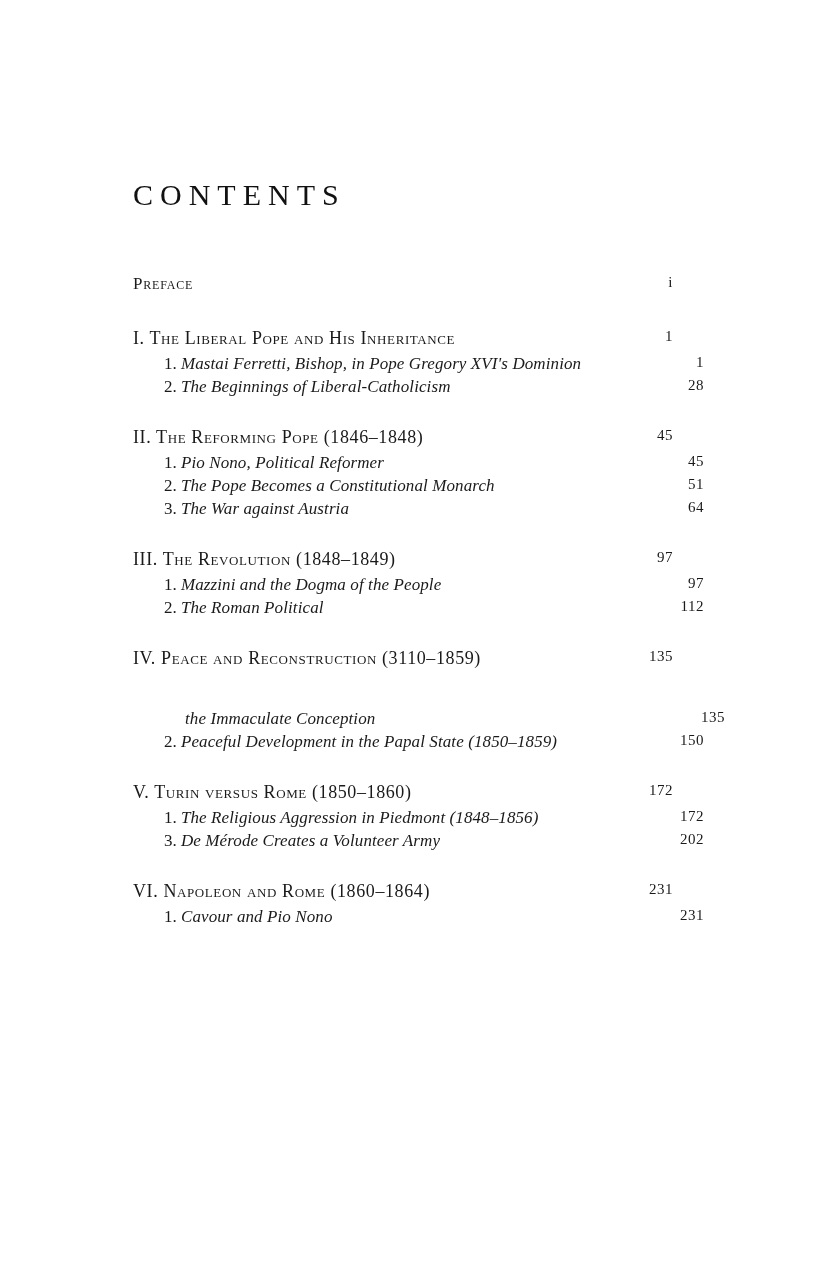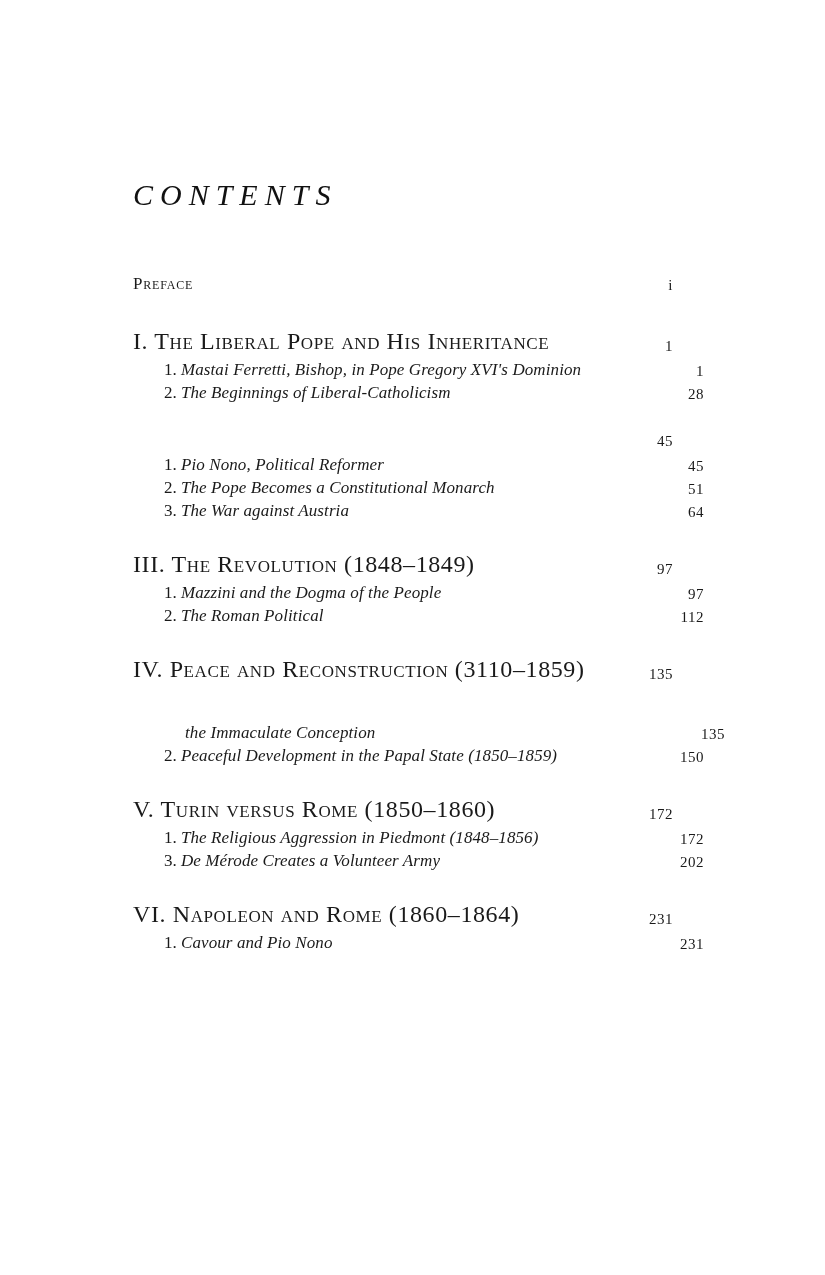--- a/index.html
+++ b/index.html
@@ -23,25 +23,24 @@
     box-sizing: border-box;
     padding: 178px 150px 0 133px;
   }
   .toc-title {
     font-size: 30px;
     letter-spacing: 7px;
     font-weight: 400;
     margin: 0 0 62px 0;
     color: #111;
     font-family: "Liberation Serif", "DejaVu Serif", serif;
-    font-style: italic;
   }
   .entry {
     display: flex;
-    align-items: flex-end;
+    align-items: flex-start;
     width: 540px;
     font-family: Liberation Serif, serif;
   }
   .entry .label {
     flex: 0 1 auto;
     white-space: nowrap;
   }
   .entry .filler {
     flex: 1 1 auto;
   }
@@ -59,21 +58,21 @@
   .preface-row .label {
     font-size: 17px;
     font-variant: small-caps;
     letter-spacing: 0.8px;
   }
   
   .chapter-group {
     margin-bottom: 30px;
   }
   .chapter-row .label {
-    font-size: 24px;
+    font-size: 18px;
     font-variant: small-caps;
     letter-spacing: 0.6px;
   }
   .chapter-row {
     margin-bottom: 5px;
   }
   .section-row {
     margin-bottom: 3px;
     padding-left: 31px;
   }
@@ -120,20 +119,21 @@
     </div>
     <div class="entry section-row">
       <span class="label"><span class="num">2.</span><span>The Beginnings of Liberal-Catholicism</span></span>
       <span class="filler"></span>
       <span class="page-num">28</span>
     </div>
   </div>
 
   <div class="chapter-group">
     <div class="entry chapter-row">
+      <span class="label">II. The Reforming Pope (1846–1848)</span>
       <span class="filler"></span>
       <span class="page-num">45</span>
     </div>
     <div class="entry section-row">
       <span class="label"><span class="num">1.</span><span>Pio Nono, Political Reformer</span></span>
       <span class="filler"></span>
       <span class="page-num">45</span>
     </div>
     <div class="entry section-row">
       <span class="label"><span class="num">2.</span><span>The Pope Becomes a Constitutional Monarch</span></span>

